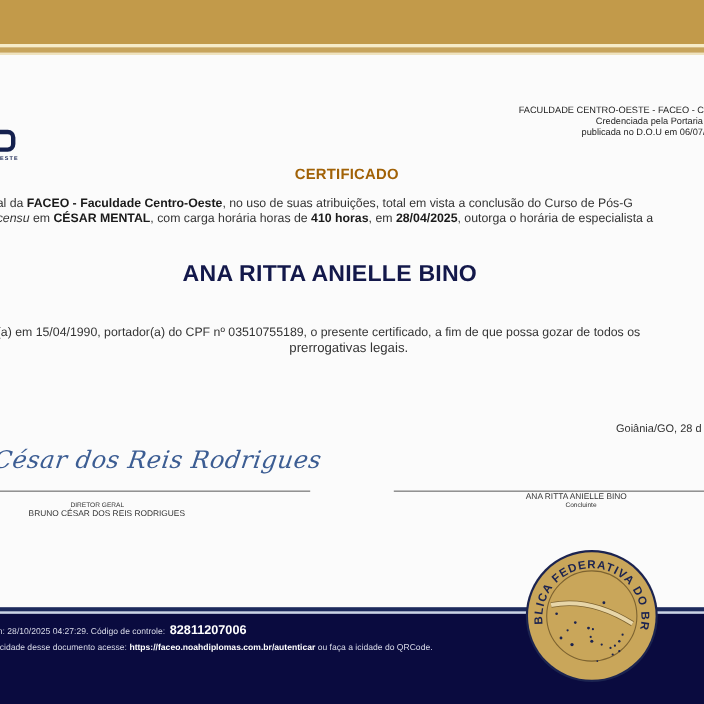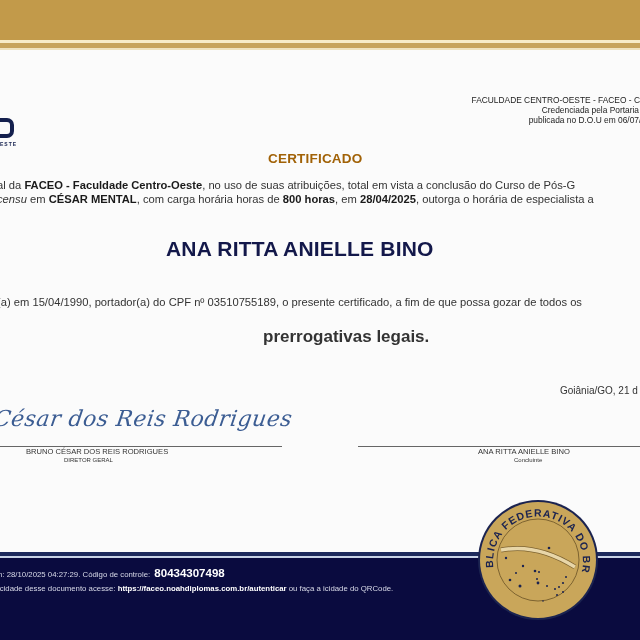--- a/index.html
+++ b/index.html
@@ -27,31 +27,31 @@
   .title { position:absolute; left:268px; top:151px; font-size:13.5px; font-weight:bold; color:#a16207; letter-spacing:0.2px; }
 
   .para { position:absolute; left:-3px; font-size:11.2px; color:#333; white-space:nowrap; }
   .para b { color:#1a1a1a; }
   .p1 { top:179px; }
   .p2 { top:193px; }
 
   .name { position:absolute; left:166px; top:237px; font-size:21px; font-weight:bold; color:#13184a; letter-spacing:0.2px; white-space:nowrap; }
 
   .p3 { top:296px; }
-  .p4 { position:absolute; left:263px; top:327px; font-size:17px; color:#333; white-space:nowrap;font-weight:bold; }
+  .p4 { position:absolute; left:263px; top:309px; font-size:12px; color:#333; white-space:nowrap; }
 
   .place { position:absolute; left:560px; top:385px; font-size:10px; color:#333; white-space:nowrap; }
 
   .signature {
     position:absolute; left:-6px; top:406px; font-family:"DejaVu Serif", serif; font-style:italic;
     font-size:22px; color:#3c5d93; white-space:nowrap; letter-spacing:0.5px; transform:skewX(-8deg);
   }
   .sig-line-left { position:absolute; left:0; top:446px; width:282px; height:1px; background:#666; }
   .sig-line-right { position:absolute; left:358px; top:446px; width:282px; height:1px; background:#666; }
-  .sig-name-left { position:absolute; left:26px; top:447px; font-size:7.6px; color:#333; white-space:nowrap; }
+  .sig-name-left { position:absolute; left:26px; top:462px; font-size:7.6px; color:#333; white-space:nowrap; }
   .sig-role-left { position:absolute; left:64px; top:457px; font-size:6px; color:#333; white-space:nowrap; }
   .sig-name-right { position:absolute; left:478px; top:447px; font-size:7.6px; color:#333; white-space:nowrap; }
   .sig-role-right { position:absolute; left:514px; top:457px; font-size:6px; color:#333; white-space:nowrap; }
 
   .bot-line1 { position:absolute; left:0; top:552px; width:640px; height:4px; background:#1d2a5c; }
   .bot-line2 { position:absolute; left:0; top:556px; width:640px; height:2px; background:#c9d3e6; }
   .bot-band { position:absolute; left:0; top:558px; width:640px; height:82px; background:#0a0b3f; }
 
   .footer-1 { position:absolute; left:-2px; top:567px; font-size:7.8px; color:#d8dae8; white-space:nowrap; }
   .footer-code { font-size:11.5px; font-weight:bold; color:#ffffff; margin-left:2px; }
@@ -76,42 +76,42 @@
 <div class="inst">
   <div>FACULDADE CENTRO-OESTE - FACEO - CN</div>
   <div>Credenciada pela Portaria n</div>
   <div>publicada no D.O.U em 06/07/2</div>
 </div>
 
 <div class="title">CERTIFICADO</div>
 
 <div class="para p1"><span>al da </span><b>FACEO - Faculdade Centro-Oeste</b><span>, no uso de suas atribuições, total em vista a conclusão do Curso de Pós-G</span></div>
 
-<div class="para p2"><i>censu</i><span> em </span><b>CÉSAR MENTAL</b><span>, com carga horária horas de </span><b>800 horas</b><span>, em </span><b>28/04/2025</b><span>, outorga o horária de especialista a</span></div>
+<div class="para p2"><i>censu</i><span> em </span><b>CÉSAR MENTAL</b><span>, com carga horária horas de </span><b>410 horas</b><span>, em </span><b>28/04/2025</b><span>, outorga o horária de especialista a</span></div>
 
 <div class="name">ANA RITTA ANIELLE BINO</div>
 
 <div class="para p3">(a) em 15/04/1990, portador(a) do CPF nº 03510755189, o presente certificado, a fim de que possa gozar de todos os</div>
 <div class="p4">prerrogativas legais.</div>
 
-<div class="place">Goiânia/GO, 21 d</div>
+<div class="place">Goiânia/GO, 28 d</div>
 
 <div class="signature">César dos Reis Rodrigues</div>
 <div class="sig-line-left"></div>
 <div class="sig-line-right"></div>
 <div class="sig-name-left">BRUNO CÉSAR DOS REIS RODRIGUES</div>
 <div class="sig-role-left">DIRETOR GERAL</div>
 <div class="sig-name-right">ANA RITTA ANIELLE BINO</div>
 <div class="sig-role-right">Concluinte</div>
 
 <div class="bot-line1"></div>
 <div class="bot-line2"></div>
 <div class="bot-band"></div>
 
-<div class="footer-1"><span>n: 28/10/2025 04:27:29. Código de controle:</span> <span class="footer-code">80434307498</span></div>
+<div class="footer-1"><span>n: 28/10/2025 04:27:29. Código de controle:</span> <span class="footer-code">82811207006</span></div>
 <div class="footer-2"><span>icidade desse documento acesse: </span><b>https://faceo.noahdiplomas.com.br/autenticar</b><span> ou faça a icidade do QRCode.</span></div>
 
 <svg class="seal" viewBox="0 0 122 122">
   <defs>
     <path id="arcOuter" d="M 17 72 A 45 45 0 1 1 105 72"></path>
   </defs>
   <circle cx="61" cy="61" r="60" fill="#1b2350"></circle>
   <circle cx="61" cy="61" r="58" fill="#c9a65a"></circle>
   <circle cx="61" cy="61" r="41" fill="none" stroke="#7d6330" stroke-width="1"></circle>
   <text font-size="10.5" font-weight="bold" fill="#1b2350" font-family="Liberation Sans, sans-serif" letter-spacing="1">

